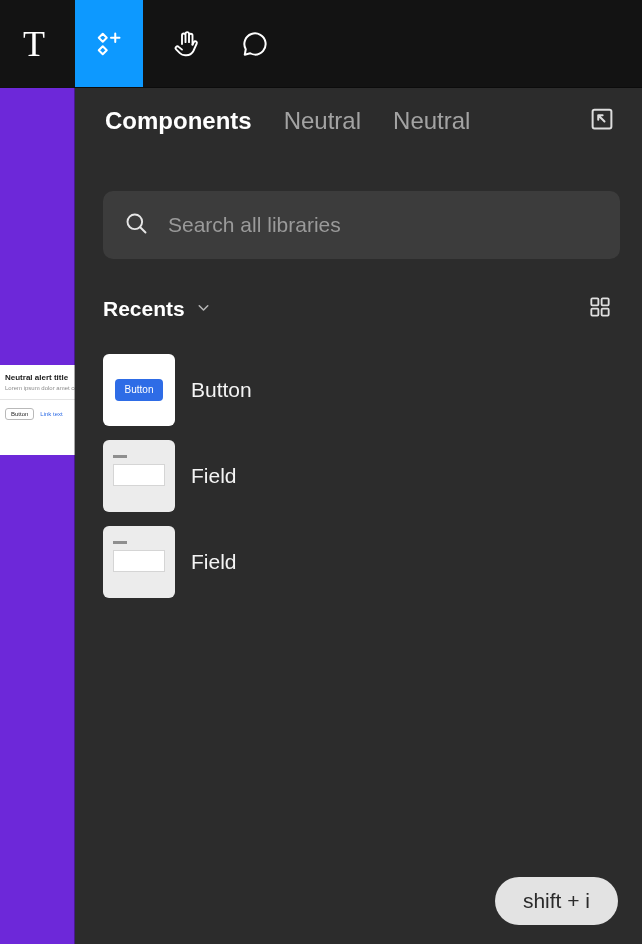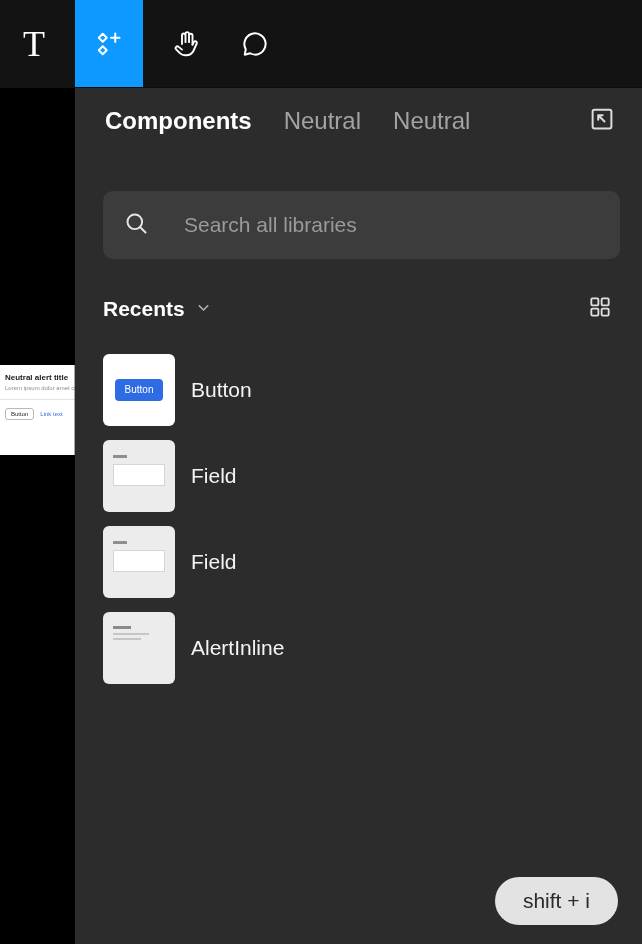--- a/index.html
+++ b/index.html
@@ -21,21 +21,21 @@
   }
   .tool--text{font-family:"Liberation Serif","DejaVu Serif",serif;
     color:#fff;font-size:36px;font-weight:500;}
   .tool--components{background:#0d99ff;margin-left:7px;}
   .tool--hand{margin-left:10px;}
   .tool svg{display:block;}
 
   
   .canvas-strip{
     position:absolute;top:87px;left:0;width:94px;bottom:0;
-    background:#000000;border-top:1px solid #111;
+    background:#6d28d9;border-top:1px solid #111;
   }
   .canvas-card{
     position:absolute;top:277px;left:0;width:75px;height:90px;
     background:#ffffff;overflow:hidden;
   }
   .canvas-card .cc-title{font-size:8px;font-weight:700;color:#1a1a1a;
     margin:8px 4px 3px 5px;white-space:nowrap;}
   .canvas-card .cc-body{font-size:6px;color:#8c8c8c;margin:0 4px 0 5px;
     white-space:nowrap;}
   .canvas-card .cc-divider{height:1px;background:#e4e4e4;margin:8px 0 0 0;}
@@ -64,21 +64,20 @@
 
   .search{
     margin:37px 22px 0 28px;height:68px;flex:none;
     background:#3c3c3c;border-radius:10px;
     display:flex;align-items:center;padding:0 20px;gap:16px;
   }
   .search input{
     flex:1;background:transparent;border:none;outline:none;
     font-size:21px;color:#f0f0f0;
     font-family:"Liberation Sans","DejaVu Sans",sans-serif;
-    margin-left:16px;
   }
   .search input::placeholder{color:#9a9a9a;}
 
   .section-row{
     margin:32px 24px 0 28px;display:flex;align-items:center;flex:none;
   }
   .section-toggle{display:flex;align-items:center;gap:10px;cursor:pointer;flex:1;}
   .section-title{font-size:21px;font-weight:700;color:#ffffff;}
 
   .list{margin:27px 0 0 0;padding:0 28px;overflow:hidden;flex:1;}
@@ -238,23 +237,19 @@
     <div class="row">
       <div class="thumb thumb--field"></div>
       <span class="row-label">Field</span>
     </div>
 
     <div class="row">
       <div class="thumb thumb--field"></div>
       <span class="row-label">Field</span>
     </div>
 
-    <div class="row">
-      <div class="thumb thumb--alert"></div>
-      <span class="row-label">AlertInline</span>
-    </div>
 
 
 
   </div>
 </div>
 
 <div class="shortcut-badge">shift + i</div>
 
 </body></html>

